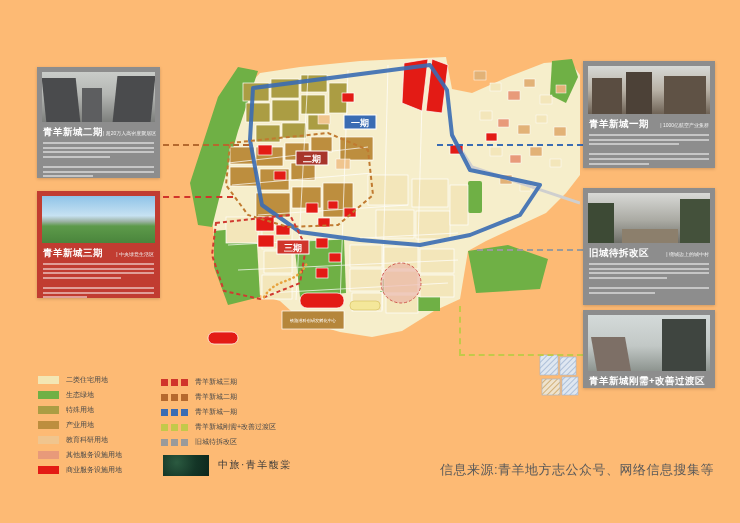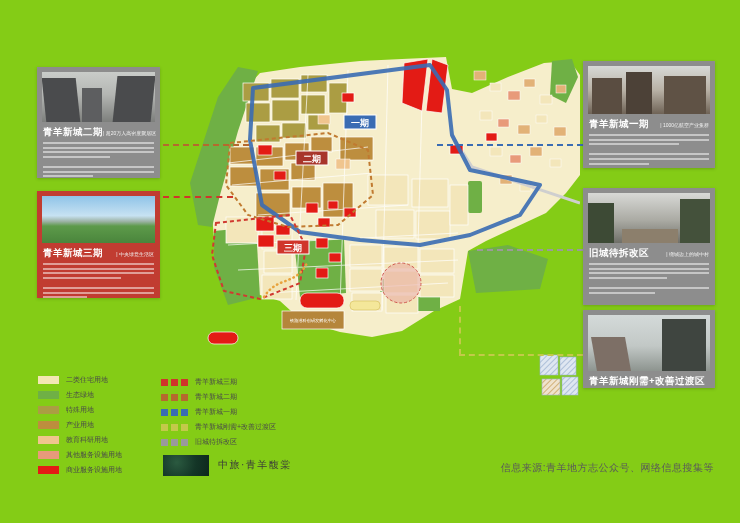--- a/index.html
+++ b/index.html
@@ -1,16 +1,16 @@
 <!DOCTYPE html>
 <html><head>
 <meta charset="utf-8">
 <style>
   html,body{margin:0;padding:0;}
-  .page{position:relative;width:740px;height:523px;background:#84cc16;overflow:hidden;
+  .page{position:relative;width:740px;height:523px;background:#fdba74;overflow:hidden;
         font-family:"Liberation Sans",sans-serif;}
   
   .card{position:absolute;background:#8d8d8d;z-index:10;box-shadow:0 1px 3px rgba(0,0,0,.18);}
   .card.red{background:#c13c31;}
   .photo{position:relative;margin:5px 5px 0 5px;overflow:hidden;}
   .photo .bld{position:absolute;bottom:0;background:#4a4b4d;}
   .card-head{display:flex;justify-content:space-between;align-items:baseline;padding:4px 6px 1px 6px;}
   .card-title{color:#fff;font-weight:bold;font-size:9.5px;letter-spacing:.5px;white-space:nowrap;}
   .card-sub{color:#f2f2f2;font-size:5px;white-space:nowrap;}
   .skel{padding:2px 6px 0 6px;}
@@ -23,21 +23,21 @@
   .lg-row{position:absolute;display:flex;align-items:center;gap:7px;}
   .lg-swatch{width:21px;height:8px;background:currentColor;flex:0 0 auto;}
   .lg-dash{display:flex;gap:3px;flex:0 0 auto;}
   .lg-dash b{width:7px;height:7px;background:currentColor;display:block;}
   .lg-label{font-size:7px;color:#4a4a4a;white-space:nowrap;}
   
   .logo-img{position:absolute;left:163px;top:455px;width:46px;height:21px;
             background:radial-gradient(circle at 30% 35%,#2b5a40,#143627 55%,#0d271c 100%);z-index:10;}
   .logo-txt{position:absolute;left:218px;top:458px;font-size:10px;color:#3a3a3a;
             letter-spacing:1.5px;font-weight:500;z-index:10;}
-  .source{position:absolute;right:26px;top:461px;font-size:10px;color:#5a5a5a;letter-spacing:.5px;z-index:10;}
+  .source{position:absolute;right:26px;top:461px;font-size:13px;color:#5a5a5a;letter-spacing:.5px;z-index:10;}
   
   .map-svg{position:absolute;left:168px;top:55px;z-index:1;}
   .badge-txt{font-size:9px;font-weight:bold;fill:#ffffff;}
 </style>
 </head>
 <body>
 
 <div class="page">
 
   <svg class="map-svg" width="412" height="352" viewBox="0 0 412 352">

